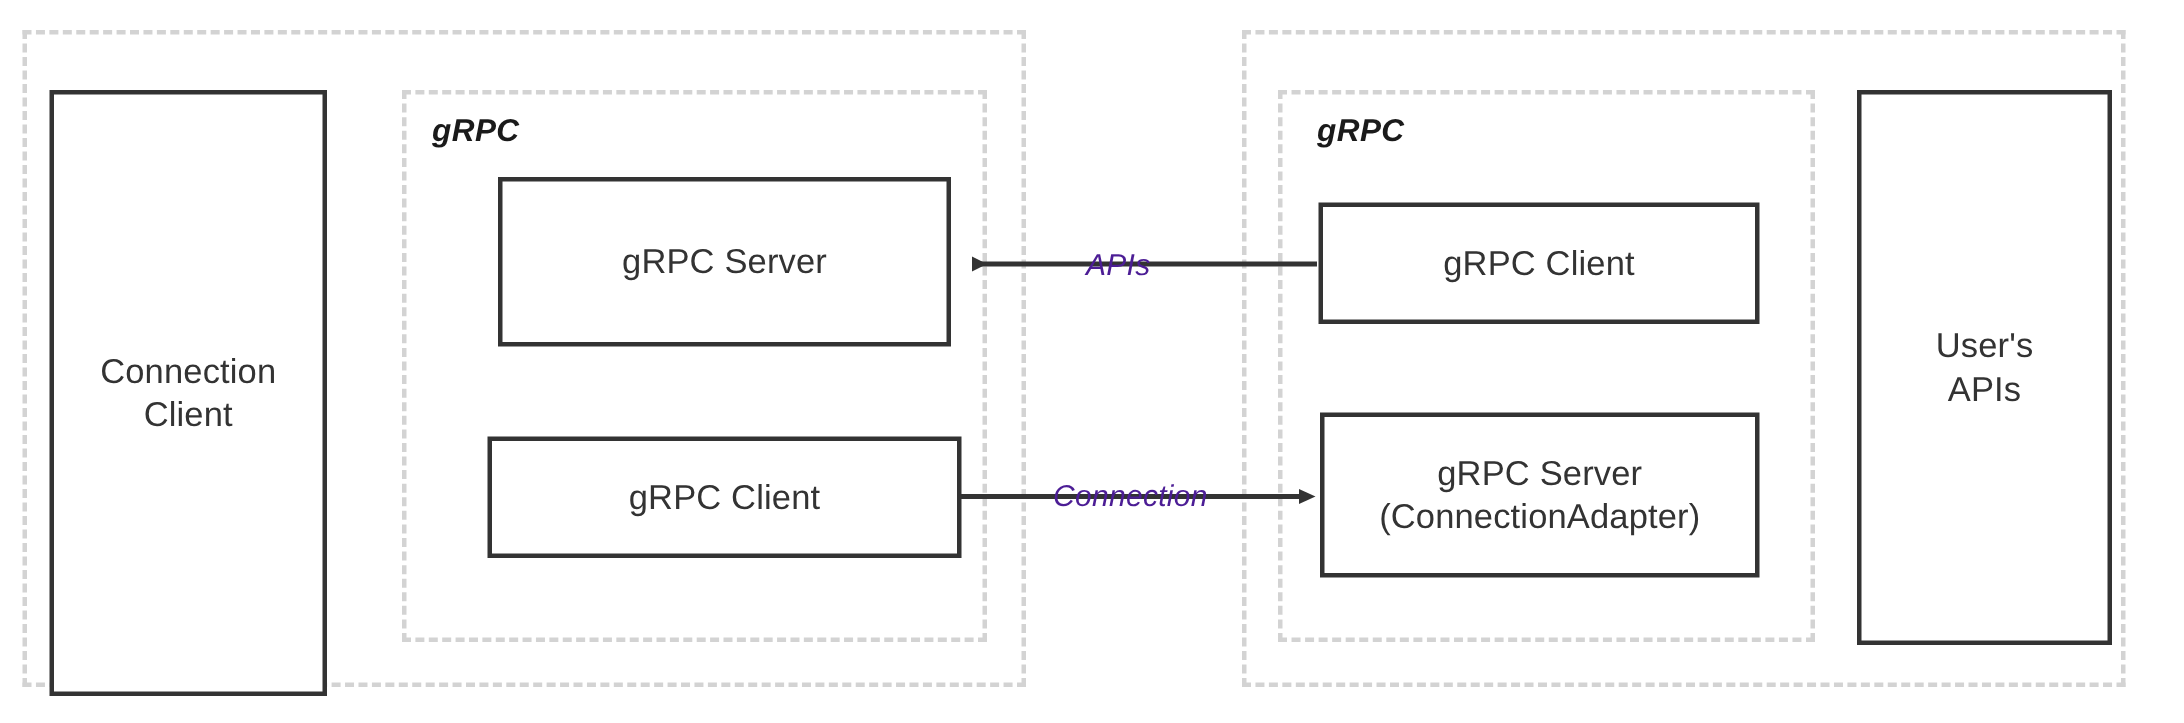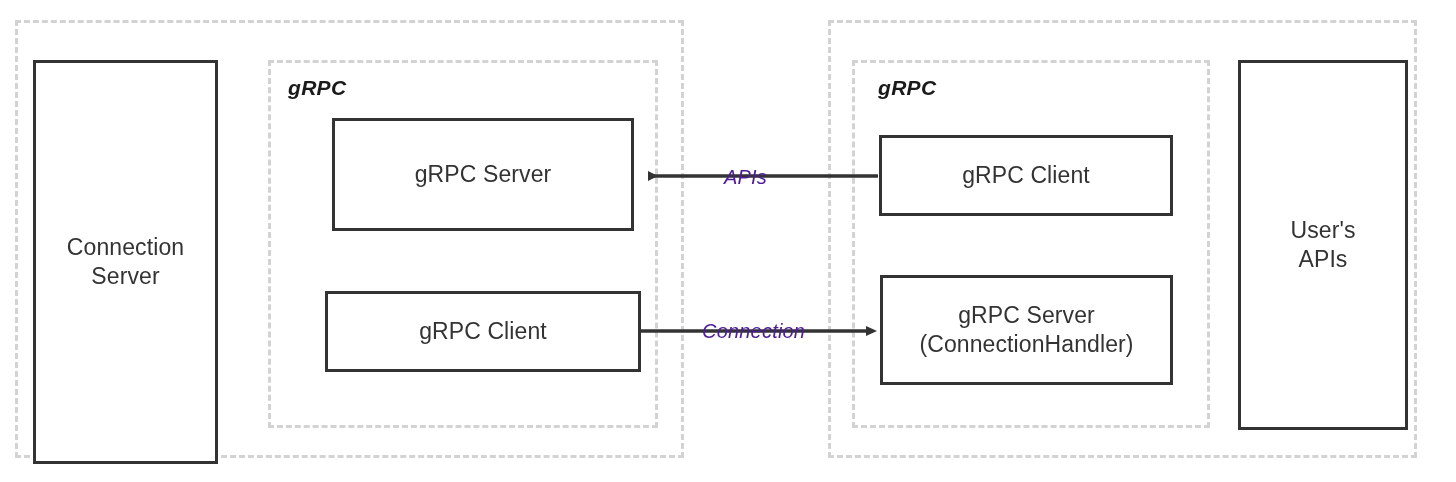--- a/index.html
+++ b/index.html
@@ -82,21 +82,21 @@
 
   <div class="dashed-box" style="left:15px; top:20px; width:669px; height:438px;"></div>
 
   <div class="dashed-box" style="left:268px; top:60px; width:390px; height:368px;"></div>
 
   <div class="group-caption" style="left:288px; top:76px;">gRPC</div>
 
   <div class="node-box" style="left:33px; top:60px; width:185px; height:404px;">
     <span class="label-lines">
       <span>Connection</span>
-      <span>Server</span>
+      <span>Client</span>
     </span>
   </div>
 
   <div class="node-box" style="left:332px; top:118px; width:302px; height:113px;">
     <span class="label-lines">
       <span>gRPC Server</span>
     </span>
   </div>
 
   <div class="node-box" style="left:325px; top:291px; width:316px; height:81px;">
@@ -113,21 +113,21 @@
 
   <div class="node-box" style="left:879px; top:135px; width:294px; height:81px;">
     <span class="label-lines">
       <span>gRPC Client</span>
     </span>
   </div>
 
   <div class="node-box" style="left:880px; top:275px; width:293px; height:110px;">
     <span class="label-lines">
       <span>gRPC Server</span>
-      <span>(ConnectionHandler)</span>
+      <span>(ConnectionAdapter)</span>
     </span>
   </div>
 
   <div class="node-box" style="left:1238px; top:60px; width:170px; height:370px;">
     <span class="label-lines">
       <span>User's</span>
       <span>APIs</span>
     </span>
   </div>
 

